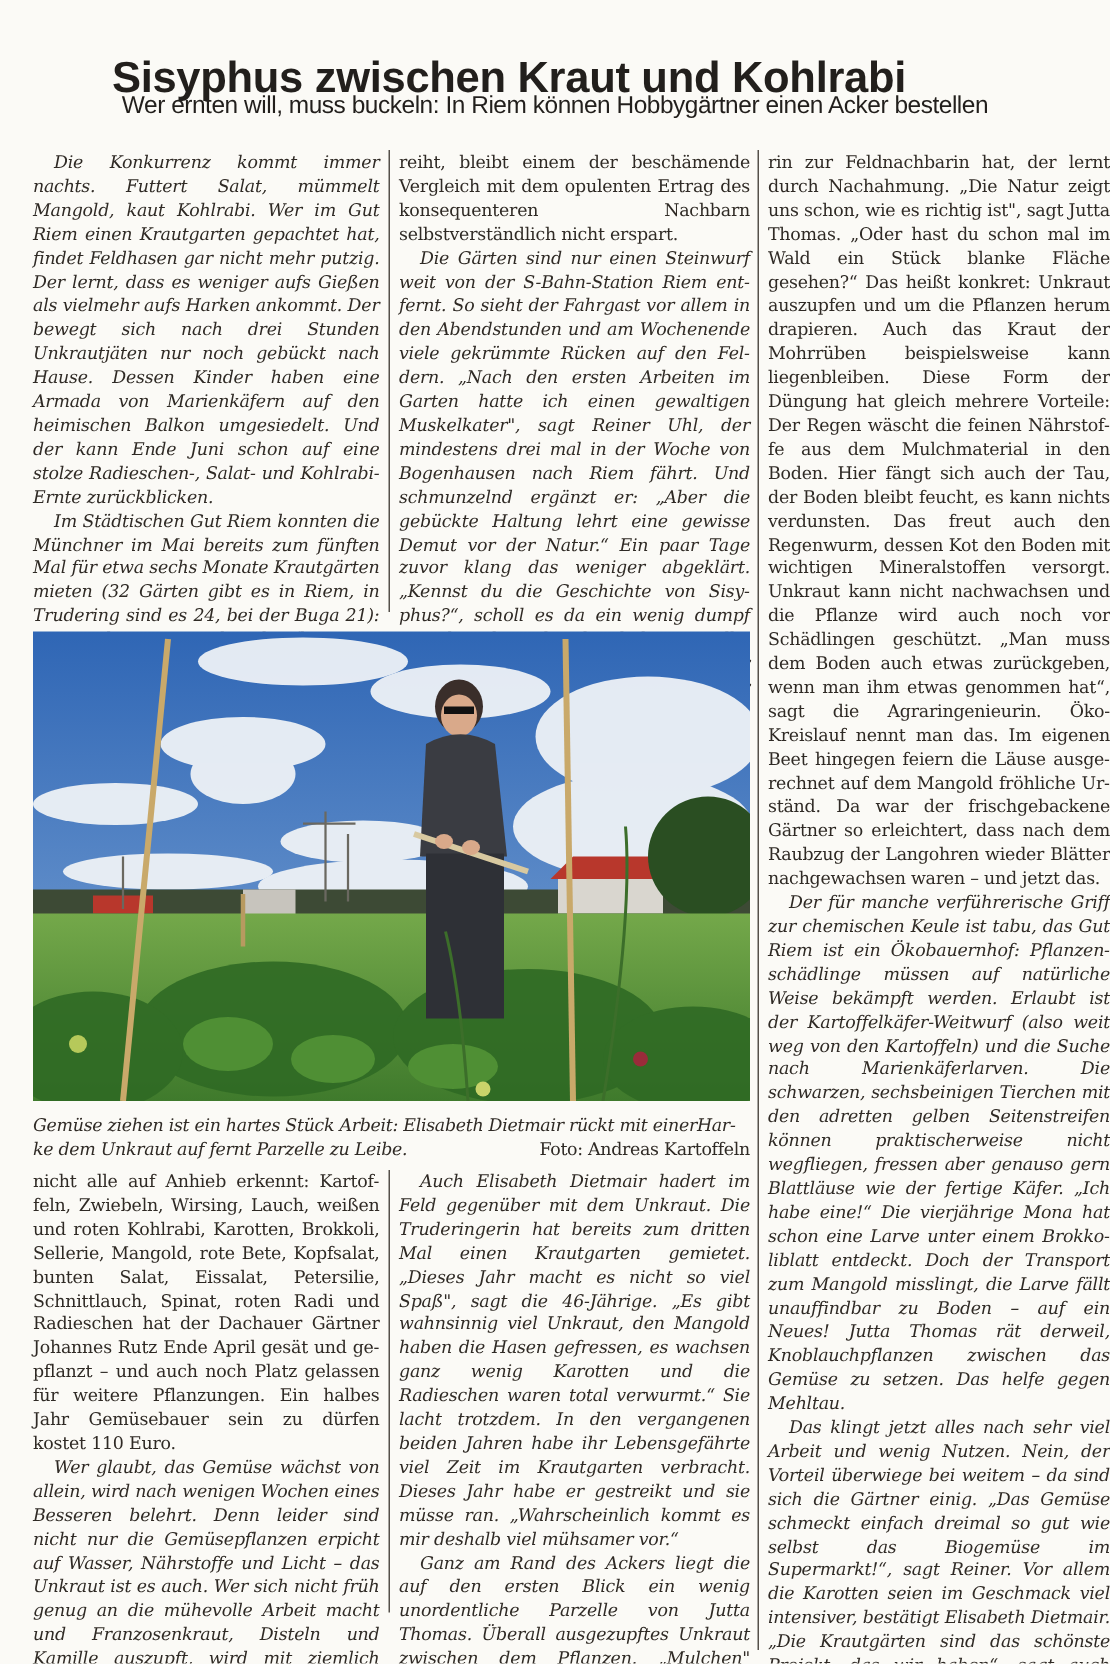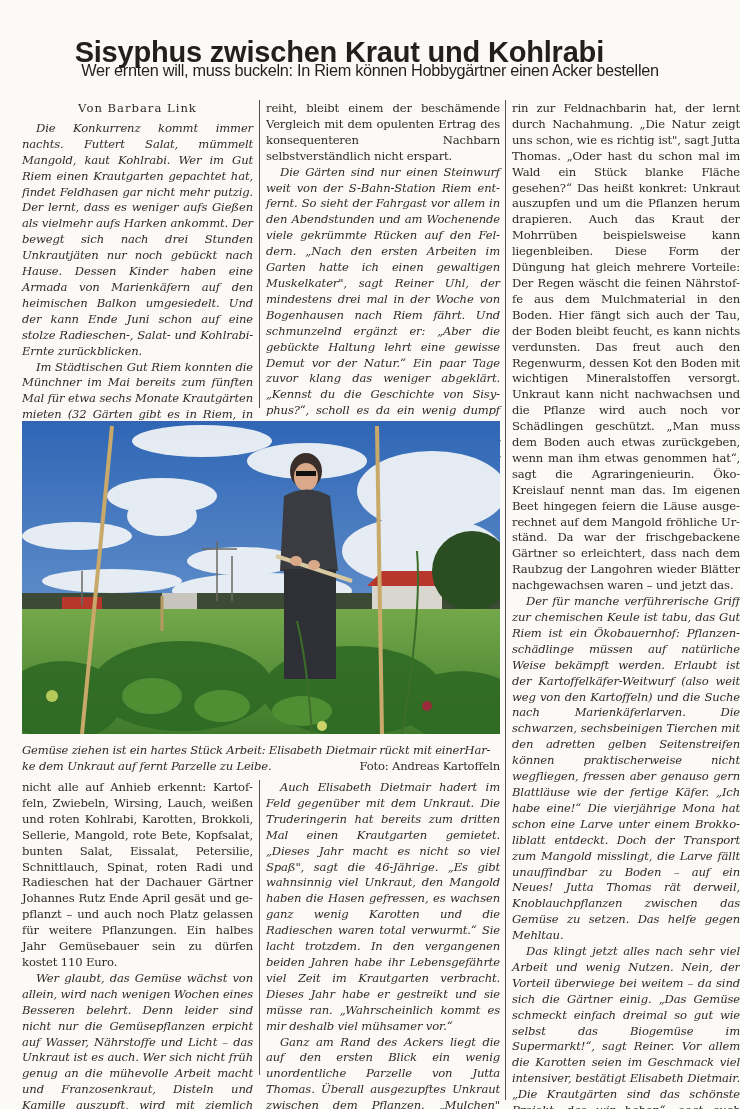--- a/index.html
+++ b/index.html
@@ -53,21 +53,20 @@
     position: absolute; right: 0; bottom: 0; font-style: normal;
   }
 </style>
 </head>
 <body>
 
 <h1 class="headline">Sisyphus zwischen Kraut und Kohlrabi</h1>
 <h2 class="subhead">Wer ernten will, muss buckeln: In Riem können Hobbygärtner einen Acker bestellen</h2>
 
 <div class="col" style="left:22px; top:101px; width:231px;">
-  <p class="byline">Von Barbara Link</p>
   <p class="ind">Die Konkurrenz kommt immer nachts. Futtert Salat, mümmelt Mangold, kaut Kohlrabi. Wer im Gut Riem einen Kraut­garten gepachtet hat, findet Feldhasen gar nicht mehr putzig. Der lernt, dass es weniger aufs Gießen als vielmehr aufs Harken ankommt. Der bewegt sich nach drei Stunden Unkrautjäten nur noch ge­bückt nach Hause. Dessen Kinder haben eine Armada von Marienkäfern auf den heimischen Balkon umgesiedelt. Und der kann Ende Juni schon auf eine stolze Ra­dieschen-, Salat- und Kohlrabi-Ernte zu­rückblicken.</p>
   <p class="ind">Im Städtischen Gut Riem konnten die Münchner im Mai bereits zum fünften Mal für etwa sechs Monate Krautgärten mieten (32 Gärten gibt es in Riem, in Tru­dering sind es 24, bei der Buga 21): 60 Quadratmeter Acker, bepflanzt mit 18 Gemüsesorten, die der gemeine Städter</p>
 </div>
 
 <div class="rule" style="left:259px; top:100px; height:308px;"></div>
 
 <div class="col" style="left:266px; top:101px; width:234px;">
   <p>reiht, bleibt einem der beschämende Ver­gleich mit dem opulenten Ertrag des kon­sequenteren Nachbarn selbstverständ­lich nicht erspart.</p>
   <p class="ind">Die Gärten sind nur einen Steinwurf weit von der S-Bahn-Station Riem ent­fernt. So sieht der Fahrgast vor allem in den Abendstunden und am Wochenende viele gekrümmte Rücken auf den Fel­dern. „Nach den ersten Arbeiten im Gar­ten hatte ich einen gewaltigen Muskelka­ter", sagt Reiner Uhl, der mindestens drei mal in der Woche von Bogenhausen nach Riem fährt. Und schmunzelnd ergänzt er: „Aber die gebückte Haltung lehrt eine gewisse Demut vor der Natur.“ Ein paar Tage zuvor klang das weniger abgeklärt. „Kennst du die Geschichte von Sisy­phus?“, scholl es da ein wenig dumpf zwi­schen den schon kniehohen Kamille­pflanzen hervor. „Jetzt bin ich bei der vorletzten Reihe und kann gleich wieder von vorn anfangen!“</p>
 </div>

